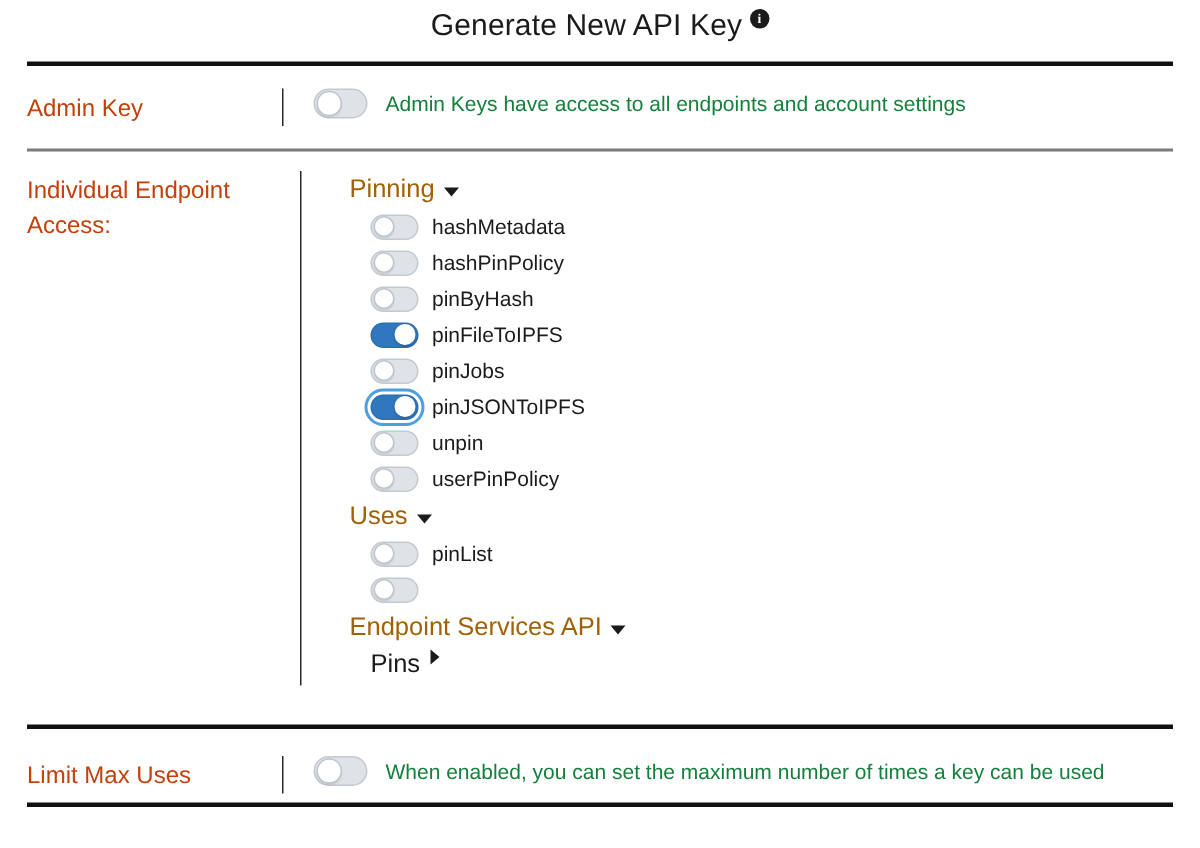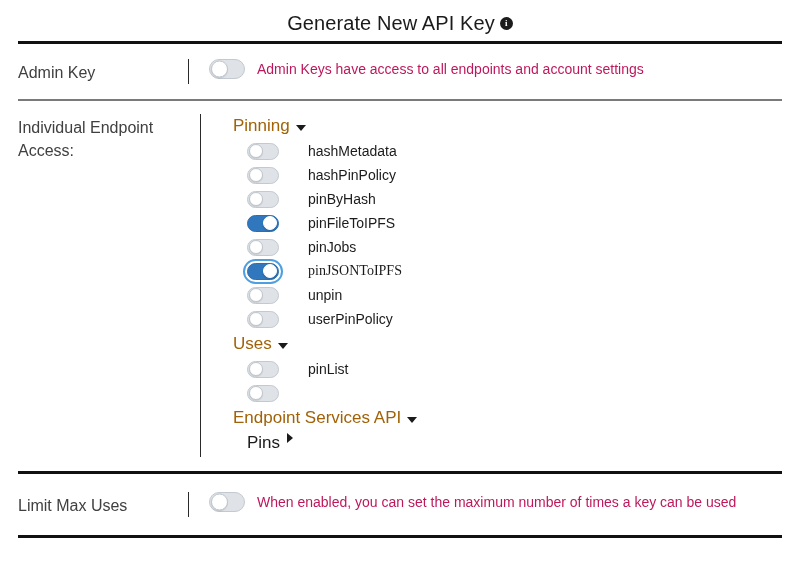--- a/index.html
+++ b/index.html
@@ -21,21 +21,20 @@
   .page {
     width: 800px;
     height: 565px;
     position: relative;
   }
 
   
   .title-bar {
     height: 41px;
     display: flex;
-    align-items: center;
     justify-content: center;
     padding-top: 6px;
   }
   .title-text {
     font-size: 20px;
     font-weight: 400;
     letter-spacing: 0.1px;
     color: #1b1b1b;
   }
   .info-icon {
@@ -68,48 +67,48 @@
 
   
   .row {
     display: flex;
     padding: 0 18px;
   }
   .row-label {
     width: 170px;
     flex: 0 0 170px;
     font-size: 16px;
-    color: #404040;
+    color: #c2410c;
     line-height: 1.45;
     padding-top: 2px;
   }
   .row-divider {
     width: 1px;
     background: #2a2a2a;
     flex: 0 0 1px;
     margin-right: 20px;
   }
   .row-content {
     flex: 1 1 auto;
     min-width: 0;
   }
 
   .row-admin { padding-top: 15px; padding-bottom: 15px; }
   .row-admin .row-divider { margin-right: 20px; }
-  .row-endpoints { padding-top: 13px; padding-bottom: 14px; gap: 12px; }
-  .row-limit { padding-top: 18px; padding-bottom: 18px; border-radius: 29px; }
+  .row-endpoints { padding-top: 13px; padding-bottom: 26px; gap: 12px; }
+  .row-limit { padding-top: 18px; padding-bottom: 6px; border-radius: 29px; }
 
   .row-inline {
     display: flex;
     align-items: center;
     gap: 12px;
   }
   .row-desc {
     font-size: 14px;
-    color: #be185d;
+    color: #15803d;
     text-align: right;
   }
 
   
   .toggle {
     position: relative;
     display: inline-block;
     flex: 0 0 auto;
     border-radius: 999px;
     background: #dfe3e8;
@@ -192,26 +191,25 @@
     padding: 0;
     list-style: none;
   }
   .endpoint-item {
     display: flex;
     align-items: center;
     gap: 9px;
     height: 24px;
     padding-left: 14px;
   }
-  .endpoint-item.focused { padding-left: 10px; gap: 5px; font-family: Liberation Serif, serif; }
+  .endpoint-item.focused { padding-left: 10px; gap: 5px; }
   .endpoint-label {
     font-size: 14px;
     color: #1b1b1b;
     white-space: nowrap;
-    margin-left: 20px;
   }
 </style>
 </head>
 <body>
 
 <div class="page">
 
   <div class="title-bar">
     <span class="title-text">Generate New API Key</span>
     <span class="info-icon">i</span>

